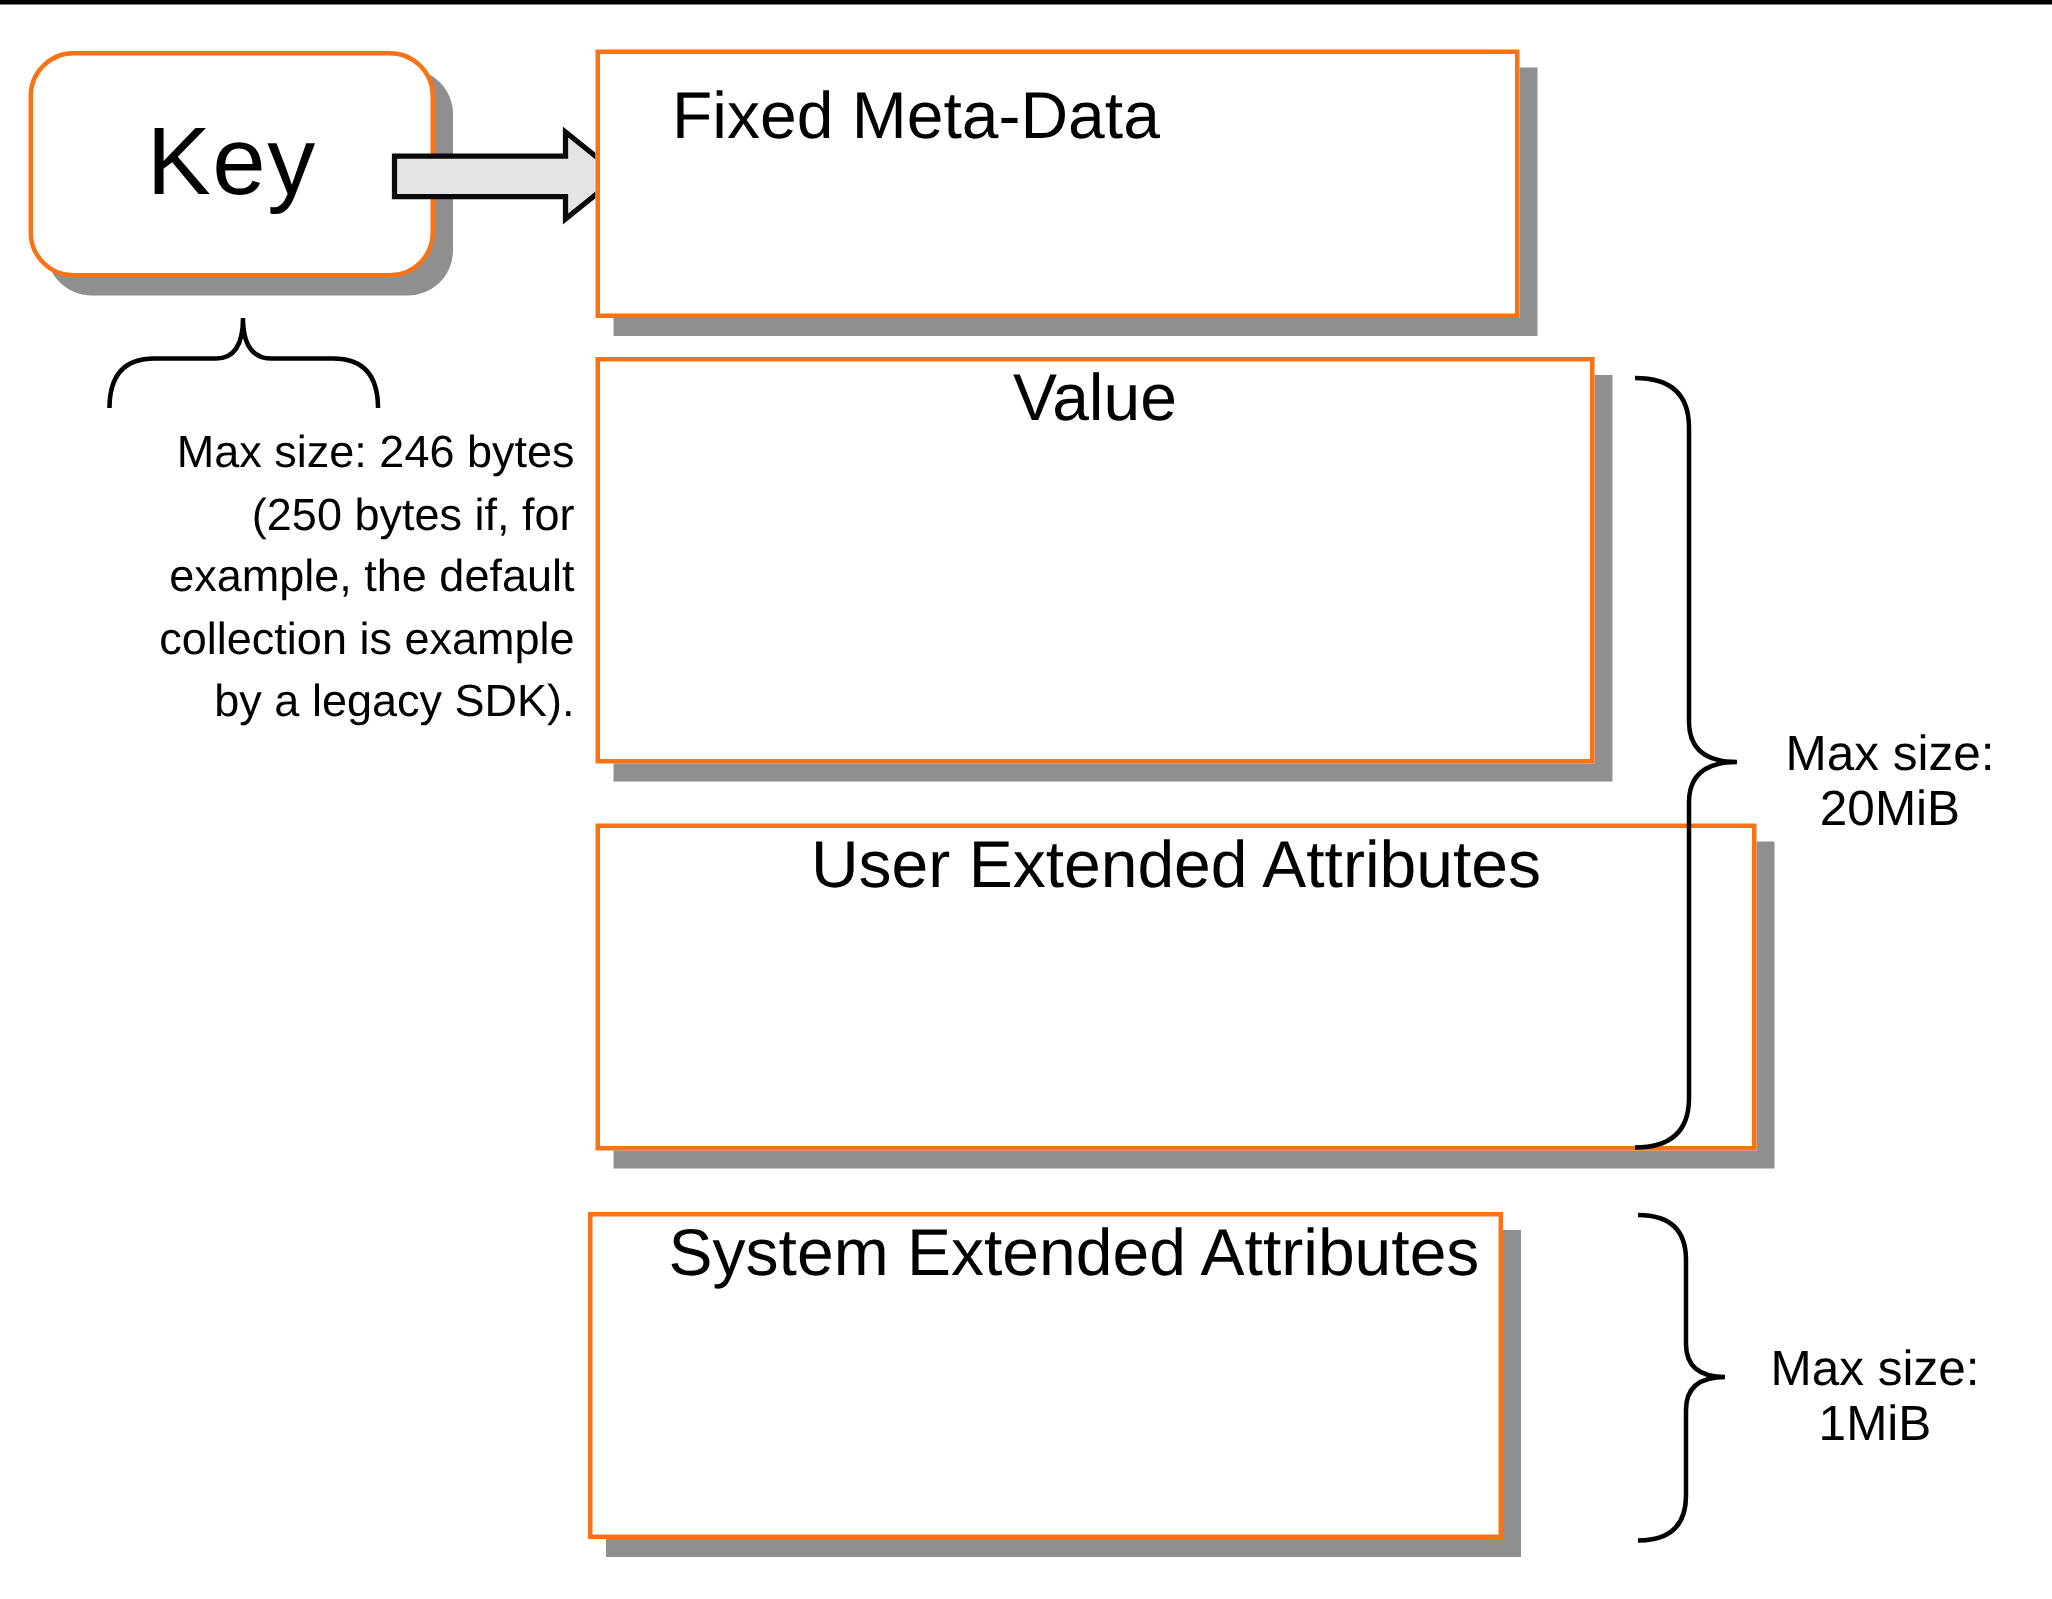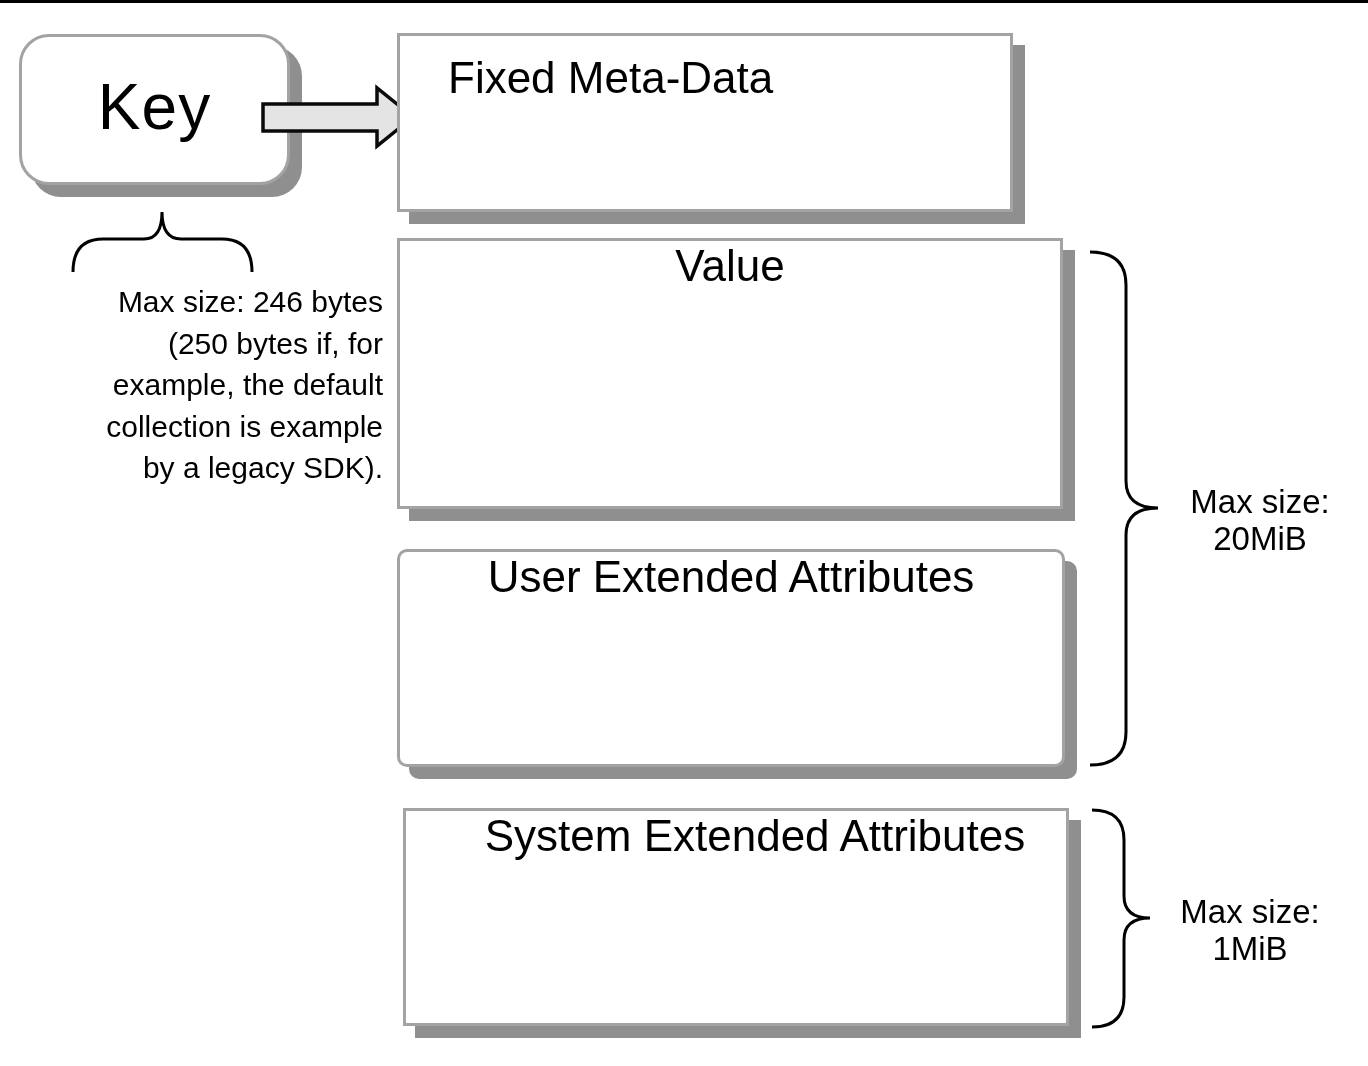--- a/index.html
+++ b/index.html
@@ -18,21 +18,21 @@
   }
   .top-rule {
     position: absolute;
     left: 0; top: 0;
     width: 1368px; height: 3px;
     background: #000000;
   }
   .shadow-box {
     position: absolute;
     background: #ffffff;
-    border: 3px solid #a3a3a3;
+    border: 3px solid #f97316;
     box-sizing: border-box;
     box-shadow: 12px 12px 0 0 var(--shadow, #8f8f8f);
   }
   .key-box {
     left: 19px; top: 34px;
     width: 271px; height: 151px;
     border-radius: 30px;
     display: flex;
     align-items: center;
     justify-content: center;
@@ -56,25 +56,25 @@
     font-size: 31px;
     line-height: 36px;
     margin-top: 10px;
   }
   .value-box {
     left: 397px; top: 238px;
     width: 666px; height: 271px;
   }
   .user-box {
     left: 397px; top: 549px;
-    width: 668px; height: 218px; border-radius: 10px;
+    width: 774px; height: 218px;
   }
   .system-box {
-    left: 403px; top: 808px;
-    width: 666px; height: 218px; padding-left: 38px;
+    left: 392px; top: 808px;
+    width: 610px; height: 218px; padding-left: 38px;
   }
   .center-label-box {
     display: flex;
     align-items: flex-start;
     justify-content: center;
   }
   .center-label {
     font-size: 44px;
   }
   .note-left {

